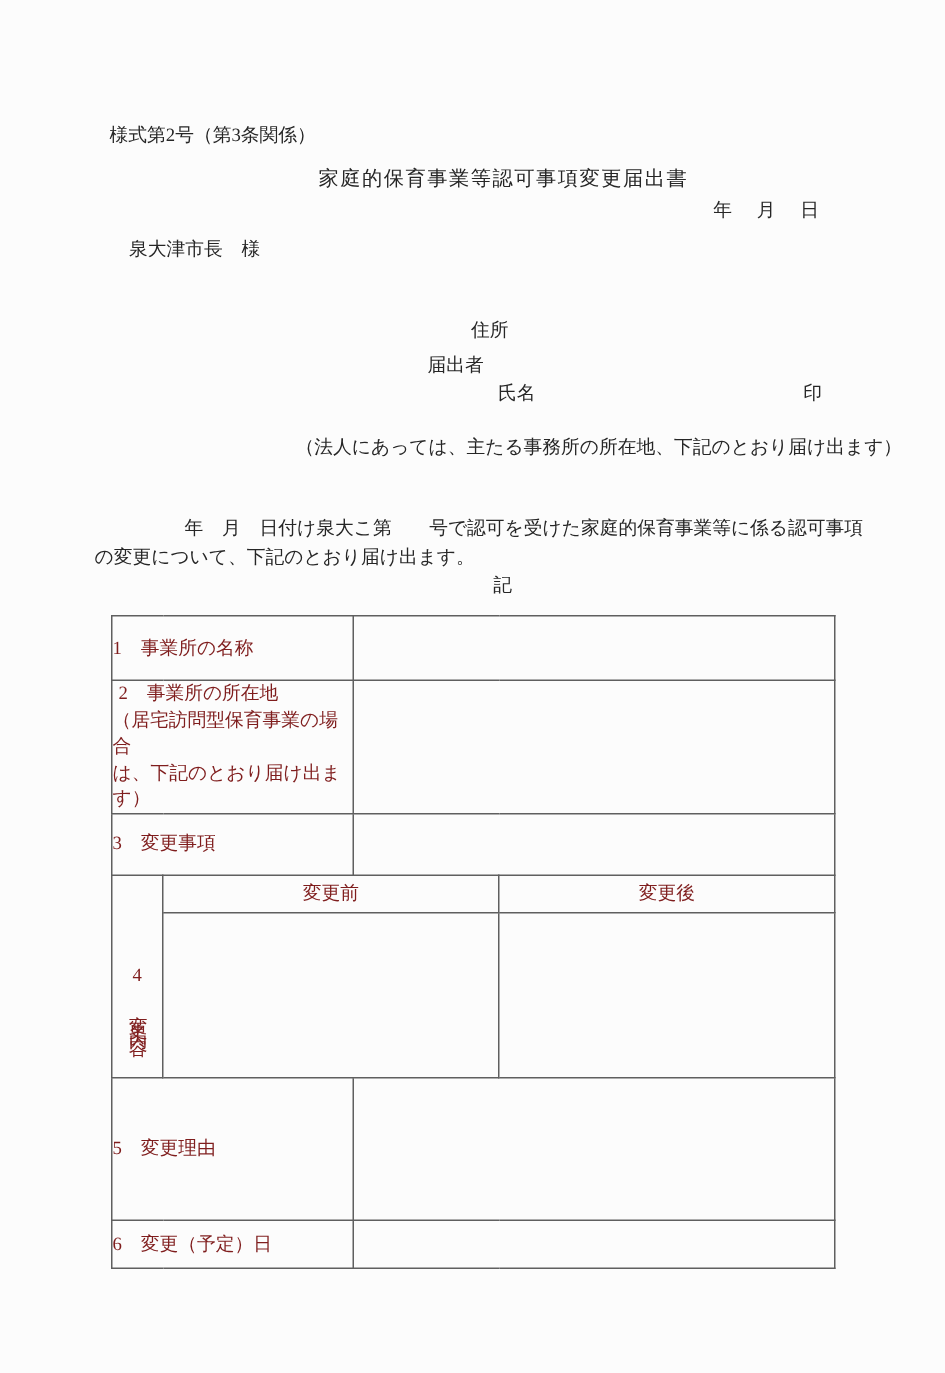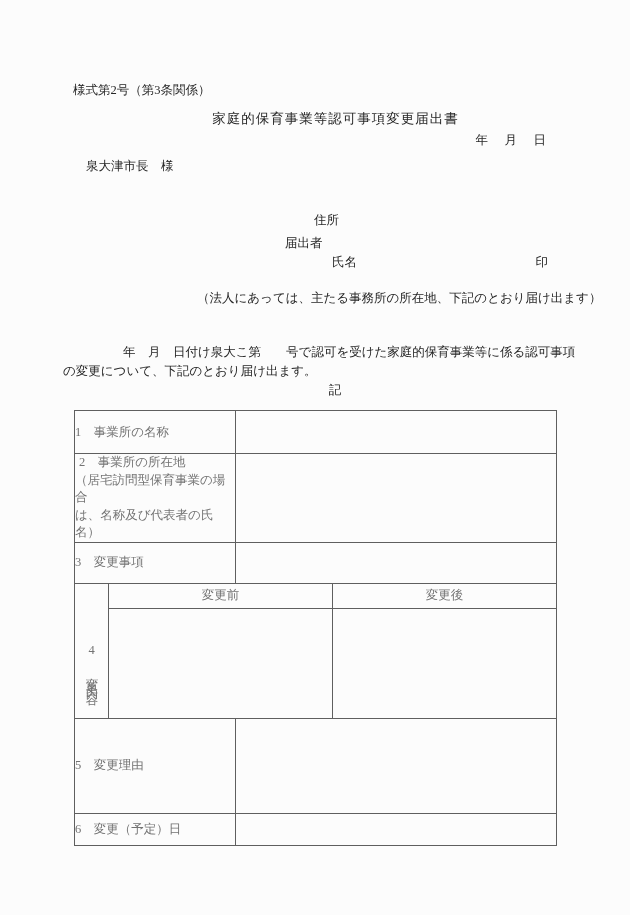--- a/index.html
+++ b/index.html
@@ -18,21 +18,21 @@
   .title{font-size:13.5px;letter-spacing:1px;}
   .record{letter-spacing:1px;}
 
   table.form{
     position:absolute;
     left:74px;top:410px;
     width:482px;
     border-collapse:collapse;
     table-layout:fixed;
     font-size:12.5px;
-    color:#737373;
+    color:#7f1d1d;
   }
   table.form td{
     border:1px solid #5f5f5f;
     padding:0;
     vertical-align:middle;
     background:#fcfcfc;
   }
   td.label{padding-left:17px;}
   td.label2{padding:4px 6px 4px 13px;line-height:17.5px;vertical-align:middle;font-family:Liberation Serif, serif;}
   td.label2 .numline{margin-left:4px;display:block;}
@@ -92,21 +92,21 @@
     </colgroup>
     <tbody>
         <tr class="r1">
       <td class="label" colspan="2">1　事業所の名称</td>
       <td colspan="2"></td>
     </tr>
     <tr class="r2">
       <td class="label2" colspan="2">
         <span class="numline">2　事業所の所在地</span>
         <span class="pline">（居宅訪問型保育事業の場合</span>
-        <span class="pline">は、名称及び代表者の氏名）</span>
+        <span class="pline">は、下記のとおり届け出ます）</span>
       </td>
       <td colspan="2"></td>
     </tr>
     <tr class="r3">
       <td class="label" colspan="2">3　変更事項</td>
       <td colspan="2"></td>
     </tr>
     <tr class="r4h">
       <td class="numcell" rowspan="2">
         <div class="numcell-inner">

